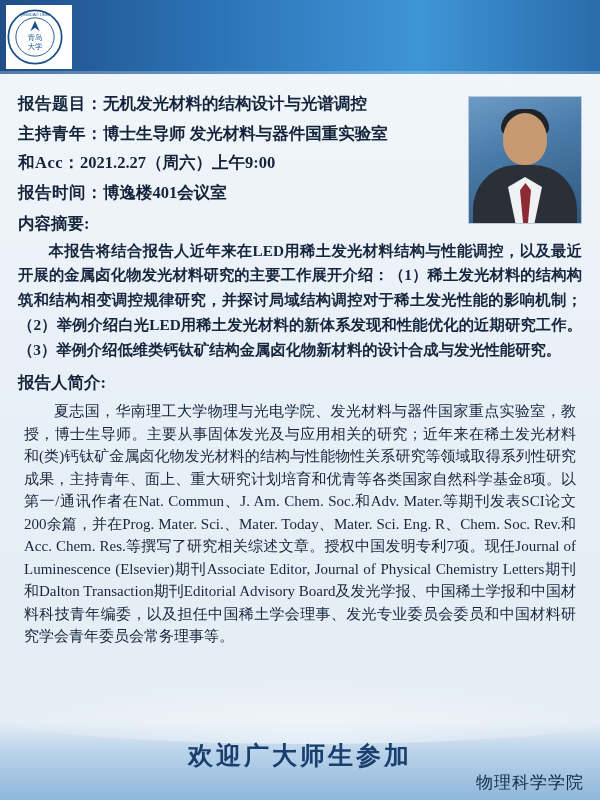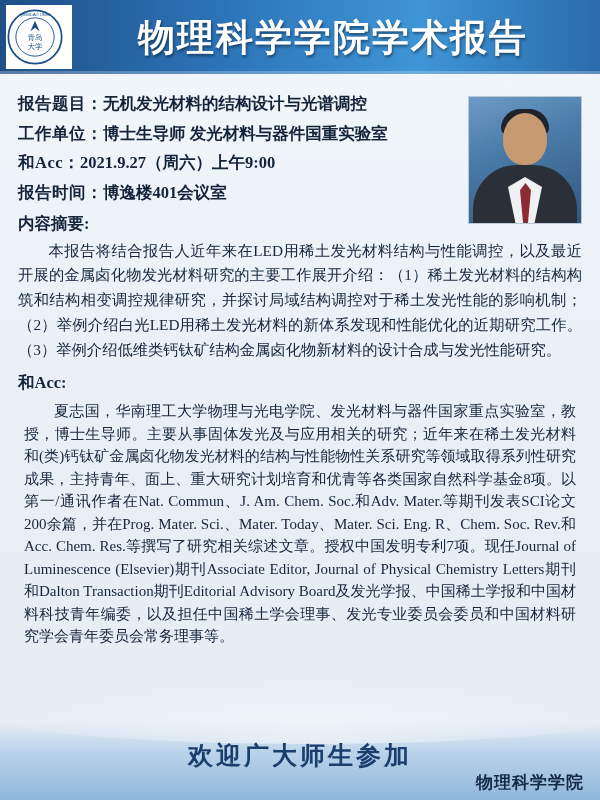--- a/index.html
+++ b/index.html
@@ -158,21 +158,21 @@
     clear: none;
     font-family: Liberation Serif, serif;
   }
   .abstract {
     font-size: 15.3px;
     line-height: 1.62;
     color: #15263d;
     text-align: justify;
     text-indent: 2em;
     margin: 0 0 10px 0;
-    font-weight: normal;
+    font-weight: bold;
   }
   .bio-title {
     clear: both;
     font-size: 16.5px;
     font-weight: bold;
     color: #13233a;
     margin: 10px 0 4px 0;
   }
   .bio {
     font-size: 15px;
@@ -202,21 +202,21 @@
     font-weight: bold;
     color: #1b3f6d;
     letter-spacing: 3px;
     font-family: Liberation Sans, sans-serif;
   }
   .org {
     position: absolute;
     right: 16px;
     bottom: 6px;
     font-size: 17px;
-    font-weight: bold;
+    font-weight: normal;
     color: #152a47;
     letter-spacing: 1px;
   }
   .deco-wave {
     position: absolute;
     left: -40px;
     bottom: 56px;
     width: 700px;
     height: 70px;
     border-radius: 50%;
@@ -233,50 +233,49 @@
     <div class="logo-box">
       <svg class="logo-seal" viewBox="0 0 100 100">
         <circle cx="50" cy="50" r="46" fill="#ffffff" stroke="#1b4f8a" stroke-width="3"></circle>
         <circle cx="50" cy="50" r="33" fill="#ffffff" stroke="#1b4f8a" stroke-width="1.6"></circle>
         <path d="M50 22 L58 40 L50 34 L42 40 Z" fill="#1b4f8a"></path>
         <text x="50" y="56" text-anchor="middle" font-size="13" fill="#1b4f8a" font-family="Liberation Serif, serif">青岛</text>
         <text x="50" y="70" text-anchor="middle" font-size="13" fill="#1b4f8a" font-family="Liberation Serif, serif">大学</text>
         <text x="50" y="14" text-anchor="middle" font-size="7" fill="#1b4f8a" font-family="Liberation Sans, sans-serif">QINGDAO UNIV.</text>
       </svg>
     </div>
-    <div class="header-title">物理科学学院学术报告</div>
   </div>
 
   <div class="content">
 
     <div class="photo">
       <div class="torso"></div>
       <div class="shirt"></div>
       <div class="tie"></div>
       <div class="hair"></div>
       <div class="head"></div>
     </div>
 
     <p class="field">
       <span class="lab">报告题目：</span><span class="val">无机发光材料的结构设计与光谱调控</span>
     </p>
     <p class="field">
-      <span class="lab">工作单位：</span><span class="val">博士生导师 发光材料与器件国重实验室</span>
-    </p>
-    <p class="field">
-      <span class="lab">和Acc：</span><span class="val">2021.9.27（周六）上午9:00</span>
+      <span class="lab">主持青年：</span><span class="val">博士生导师 发光材料与器件国重实验室</span>
+    </p>
+    <p class="field">
+      <span class="lab">和Acc：</span><span class="val">2021.2.27（周六）上午9:00</span>
     </p>
     <p class="field">
       <span class="lab">报告时间：</span><span class="val">博逸楼401会议室</span>
     </p>
 
     <div class="section-title">内容摘要:</div>
     <p class="abstract">本报告将结合报告人近年来在LED用稀土发光材料结构与性能调控，以及最近开展的金属卤化物发光材料研究的主要工作展开介绍：（1）稀土发光材料的结构构筑和结构相变调控规律研究，并探讨局域结构调控对于稀土发光性能的影响机制；（2）举例介绍白光LED用稀土发光材料的新体系发现和性能优化的近期研究工作。（3）举例介绍低维类钙钛矿结构金属卤化物新材料的设计合成与发光性能研究。</p>
 
-    <div class="bio-title">和Acc:</div>
+    <div class="bio-title">报告人简介:</div>
     <p class="bio">夏志国，华南理工大学物理与光电学院、发光材料与器件国家重点实验室，教授，博士生导师。主要从事固体发光及与应用相关的研究；近年来在稀土发光材料和(类)钙钛矿金属卤化物发光材料的结构与性能物性关系研究等领域取得系列性研究成果，主持青年、面上、重大研究计划培育和优青等各类国家自然科学基金8项。以第一/通讯作者在Nat. Commun、J. Am. Chem. Soc.和Adv. Mater.等期刊发表SCI论文200余篇，并在Prog. Mater. Sci.、Mater. Today、Mater. Sci. Eng. R、Chem. Soc. Rev.和Acc. Chem. Res.等撰写了研究相关综述文章。授权中国发明专利7项。现任Journal of Luminescence (Elsevier)期刊Associate Editor, Journal of Physical Chemistry Letters期刊和Dalton Transaction期刊Editorial Advisory Board及发光学报、中国稀土学报和中国材料科技青年编委，以及担任中国稀土学会理事、发光专业委员会委员和中国材料研究学会青年委员会常务理事等。</p>
   </div>
 
   <div class="footer">
     <div class="deco-wave"></div>
     <div class="welcome">欢迎广大师生参加</div>
     <div class="org">物理科学学院</div>
   </div>
 
 </div>

